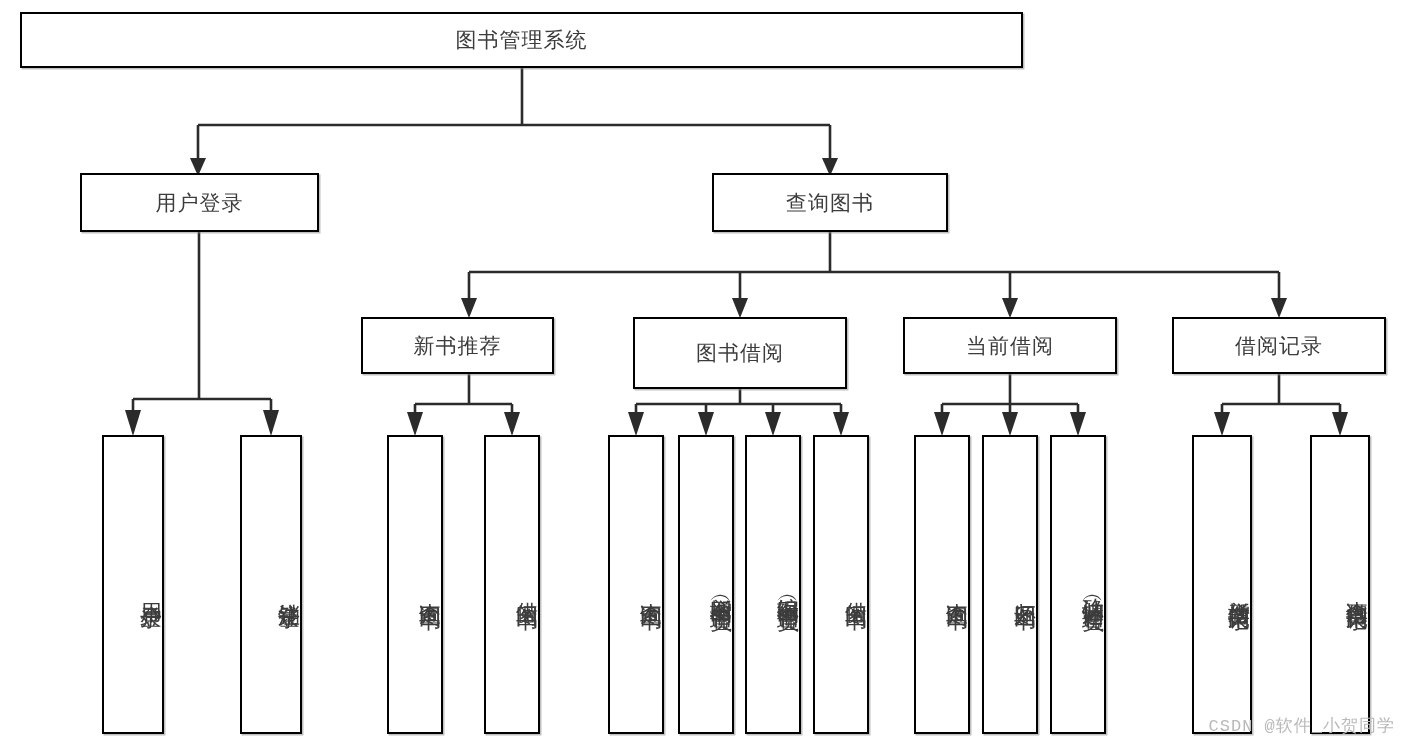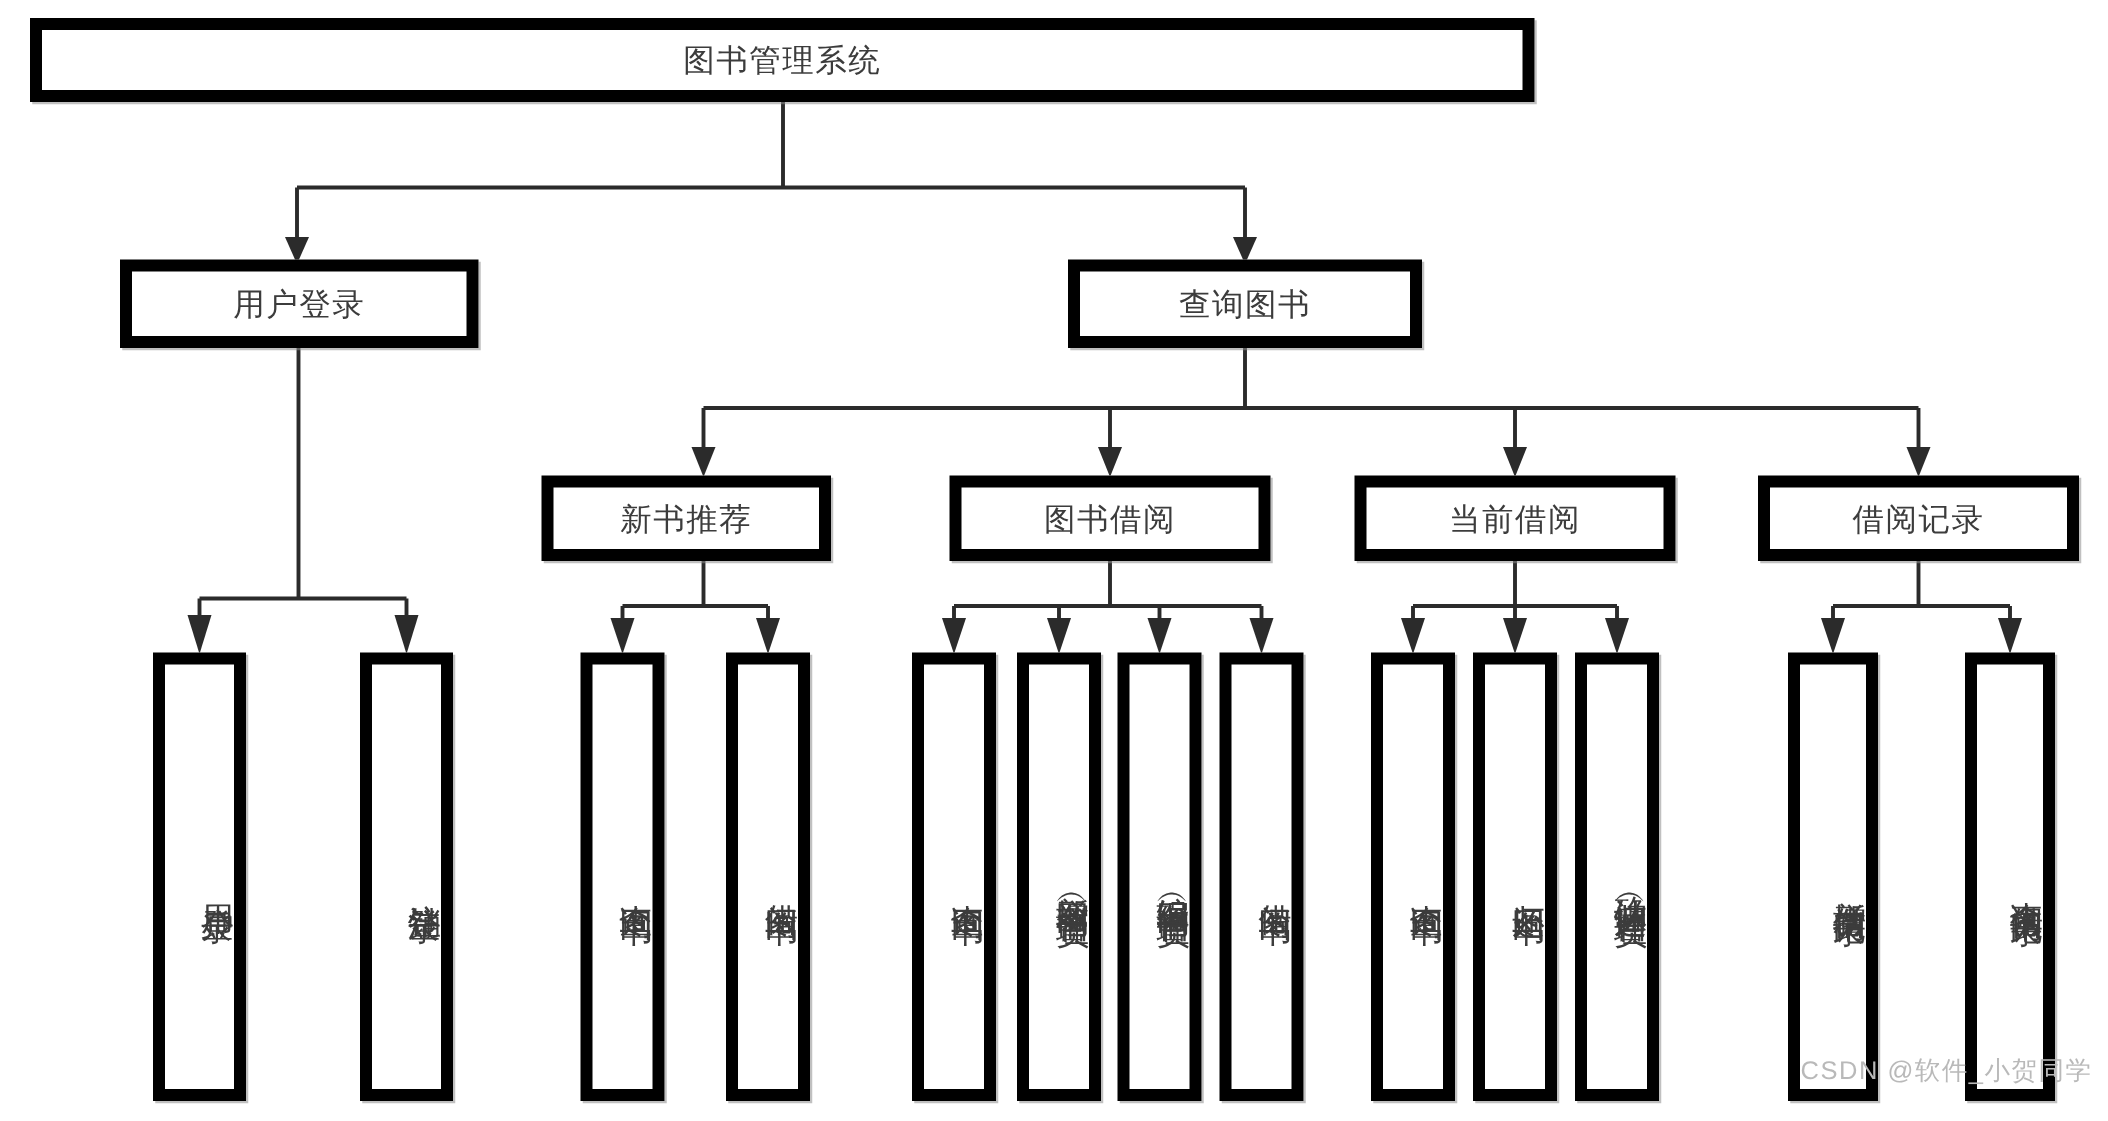--- a/index.html
+++ b/index.html
@@ -7,21 +7,21 @@
     width:1405px;height:747px;
     background:#ffffff;
     font-family:"Liberation Sans","DejaVu Sans",sans-serif;
     overflow:hidden;
     position:relative;
   }
   #diagram{position:absolute;left:0;top:0;width:1405px;height:747px;}
   .node{
     position:absolute;
     box-sizing:border-box;
-    border:8px solid #000000;
+    border:2px solid #000000;
     background:#ffffff;
     box-shadow:1.5px 1.5px 0 0 rgba(140,140,140,0.55);
     display:flex;
     align-items:center;
     justify-content:center;
     color:#3c3c3c;
     z-index:3;
   }
   .node.h{
     font-size:21px;
@@ -39,26 +39,27 @@
     padding-top:8px;
   }
   .node.v .vtext{
     writing-mode:vertical-rl;
     text-orientation:upright;
     display:block;
   }
   .watermark{
     position:absolute;
     right:10px;
-    bottom:22px;
+    bottom:10px;
     font-size:17px;
     color:#b9b9b9;
     letter-spacing:1px;
     white-space:nowrap;
     z-index:5;
+    font-family:Liberation Mono, monospace;
   }
   svg.edges{
     position:absolute;left:0;top:0;width:1405px;height:747px;
     z-index:1;pointer-events:none;
   }
   svg.edges path,svg.edges line{
     stroke:#2b2b2b;stroke-width:2.6;fill:none;
   }
   svg.edges polygon{fill:#2b2b2b;}
 </style>
@@ -139,21 +140,21 @@
   <div class="node h" style="left:80px;top:173px;width:239px;height:59px;">
     <span>用户登录</span>
   </div>
   <div class="node h" style="left:712px;top:173px;width:236px;height:59px;">
     <span>查询图书</span>
   </div>
 
   <div class="node h" style="left:361px;top:317px;width:193px;height:57px;">
     <span>新书推荐</span>
   </div>
-  <div class="node h" style="left:633px;top:317px;width:214px;height:57px;">
+  <div class="node h" style="left:633px;top:317px;width:214px;height:72px;">
     <span>图书借阅</span>
   </div>
   <div class="node h" style="left:903px;top:317px;width:214px;height:57px;">
     <span>当前借阅</span>
   </div>
   <div class="node h" style="left:1172px;top:317px;width:214px;height:57px;">
     <span>借阅记录</span>
   </div>
 
   <div class="node v" style="left:102px;top:435px;width:62px;height:299px;">

